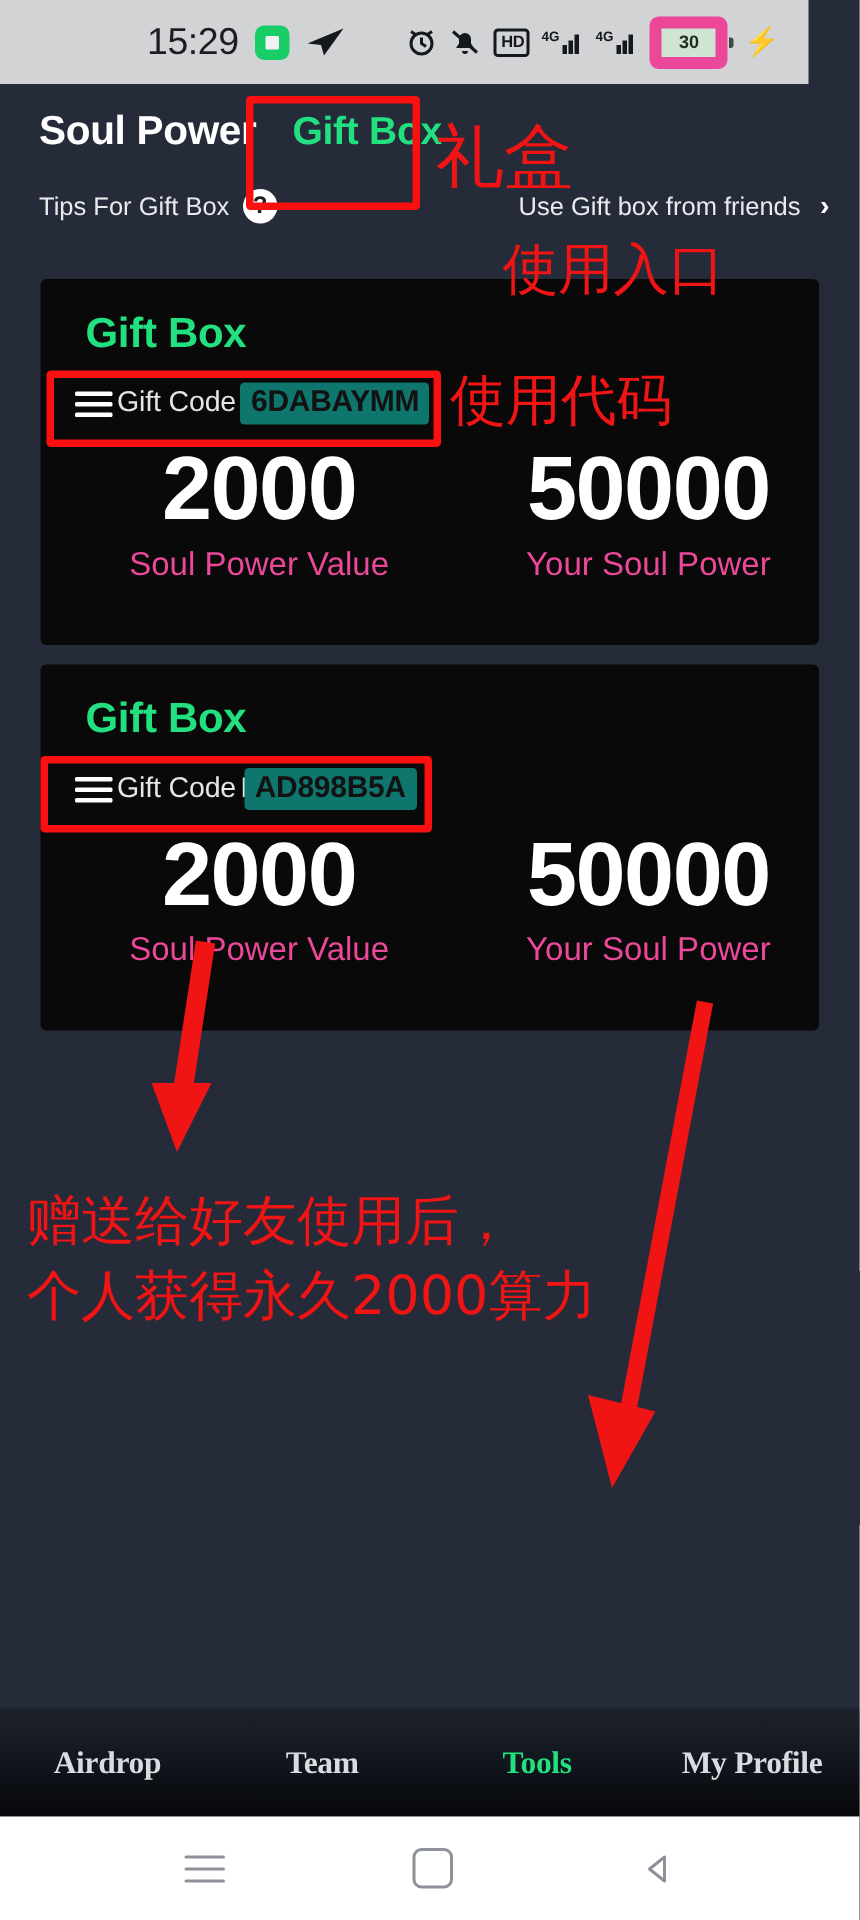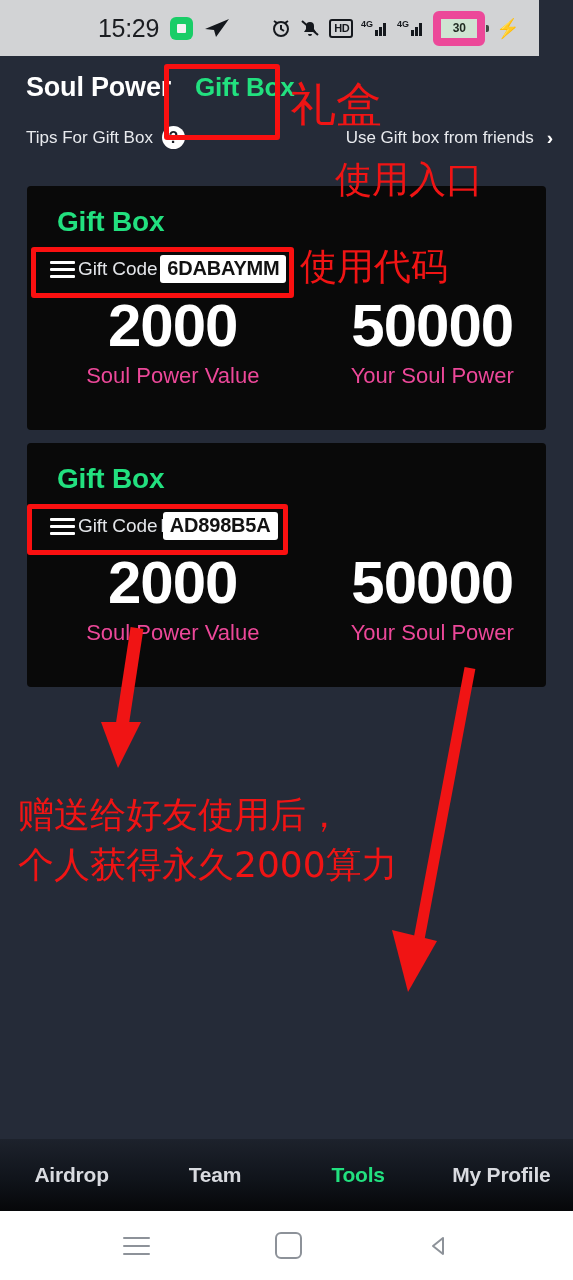--- a/index.html
+++ b/index.html
@@ -205,21 +205,21 @@
     height: 3px;
     background: #ffffff;
     border-radius: 1px;
   }
   .code-label {
     font-size: 19px;
     color: #e3e5e9;
     letter-spacing: -0.1px;
   }
   .code-value {
-    background: #ffffff;
+    background: #0f766e;
     color: #121212;
     font-size: 20px;
     font-weight: 600;
     padding: 2px 7px 3px 7px;
     border-radius: 3px;
     letter-spacing: -0.2px;
   }
   .code-value.overlap { margin-left: -11px; }
 
   .stats {
@@ -272,20 +272,21 @@
 
   
   .bottomnav {
     position: absolute;
     left: 0; bottom: 69px;
     width: 573px;
     height: 72px;
     background: linear-gradient(180deg, #1d222c 0%, #10141b 55%, #060709 100%);
     display: flex;
     align-items: center;
+    font-family: Liberation Serif, serif;
   }
   .navitem {
     flex: 1;
     text-align: center;
     font-size: 21px;
     font-weight: bold;
     color: #d9dbe0;
     letter-spacing: -0.2px;
   }
   .navitem.active { color: #22e07f; }

